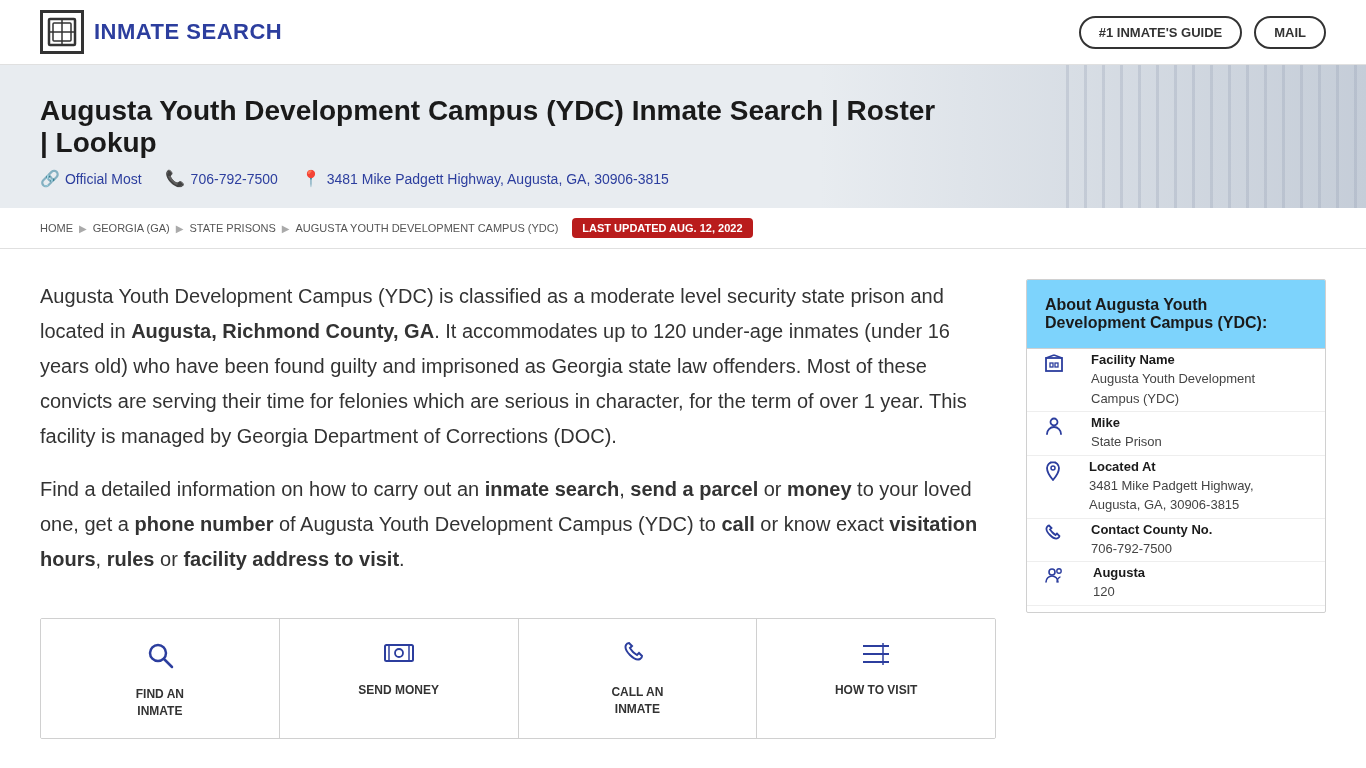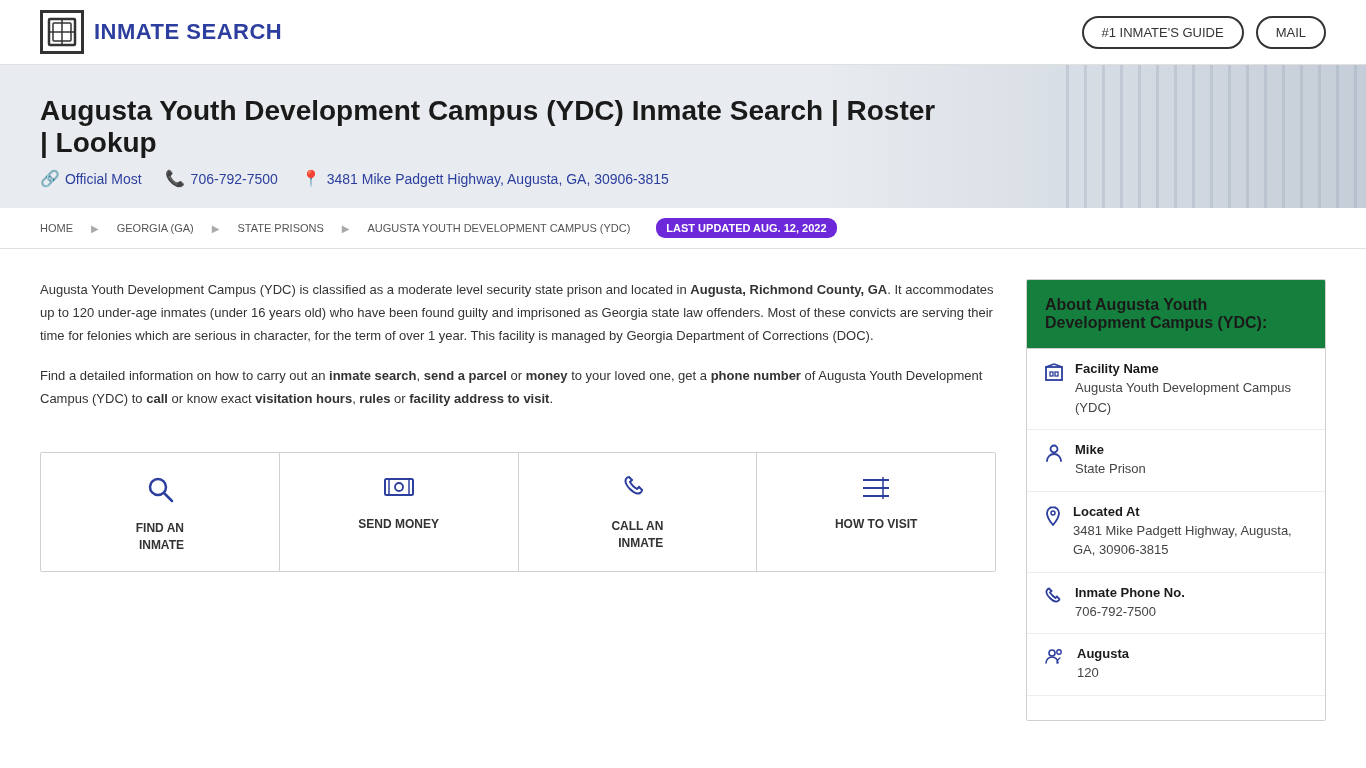--- a/index.html
+++ b/index.html
@@ -41,21 +41,21 @@
     }
     .header-nav {
       display: flex;
       gap: 12px;
     }
     .header-nav a {
       border: 2px solid #333;
       border-radius: 20px;
       padding: 7px 18px;
       font-size: 13px;
-      font-weight: 400;
+      font-weight: 700;
       color: #333;
       text-decoration: none;
       cursor: pointer;
     }
 
     
     .hero-banner {
       background: linear-gradient(to right, #e8ecf0 60%, #c5cdd8 100%);
       padding: 30px 20px 20px 40px;
       position: relative;
@@ -103,66 +103,66 @@
       text-decoration: none;
     }
 
     
     .breadcrumb-bar {
       background: #fff;
       padding: 10px 40px;
       border-bottom: 1px solid #e0e0e0;
       display: flex;
       align-items: center;
-      gap: 16px;
+      gap: 4px;
       font-size: 11px;
       flex-wrap: wrap;
     }
     .breadcrumb-item {
       color: #555;
       text-transform: uppercase;
       text-decoration: none;
       cursor: pointer;
     }
     .breadcrumb-sep {
       color: #aaa;
       font-size: 10px;
       margin: 0 2px;
     }
     .breadcrumb-current {
       color: #555;
       text-transform: uppercase;
     }
     .last-updated-badge {
       margin-left: 10px;
-      background: #6d28d9;
+      background: #b91c1c;
       color: #fff;
       padding: 4px 10px;
       font-size: 11px;
       font-weight: 700;
-      border-radius: 9px;
+      border-radius: 4px;
       text-transform: uppercase;
     }
 
     
     .main-content {
       display: flex;
       gap: 30px;
       padding: 30px 40px;
       max-width: 1366px;
       margin: 0 auto;
     }
 
     
     .left-content {
       flex: 1;
       min-width: 0;
     }
     .description-block {
-      font-size: 13px;
+      font-size: 20px;
       line-height: 1.75;
       color: #333;
       margin-bottom: 41px;
     }
     .description-block p {
       margin-bottom: 18px;
     }
     .description-block strong, .description-block b {
       font-weight: 700;
     }
@@ -176,21 +176,21 @@
       margin-top: 10px;
     }
     .action-card {
       flex: 1;
       display: flex;
       flex-direction: column;
       align-items: center;
       padding: 22px 10px 18px;
       border-right: 1px solid #d0d0d0;
       cursor: pointer;
-      text-align: right;
+      text-align: center;
       text-decoration: none;
       color: #333;
       background: #fff;
     }
     .action-card:last-child { border-right: none; }
     .action-card-icon {
       font-size: 26px;
       color: #2c3e9e;
       margin-bottom: 10px;
     }
@@ -206,31 +206,31 @@
     .right-sidebar {
       width: 300px;
       flex-shrink: 0;
     }
     .about-box {
       border: 1px solid #d0d0d0;
       border-radius: 2px;
       overflow: hidden;
     }
     .about-header {
-      background: #15803d;
+      background: #7dd3fc;
       padding: 16px 18px;
       font-size: 16px;
       font-weight: 700;
       color: #1a1a1a;
       border-bottom: 1px solid #d0d0d0;
     }
     .about-row {
       display: flex;
-      gap: 12px;
-      padding: 12px 18px;
+      gap: 28px;
+      padding: 3px 18px;
       border-bottom: 1px solid #eee;
       align-items: flex-start;
     }
     .about-row:last-child { border-bottom: none; }
     .about-row-icon {
       font-size: 18px;
       color: #2c3e9e;
       margin-top: 2px;
       flex-shrink: 0;
     }
@@ -398,21 +398,21 @@
         </div>
       </div>
 
       <div class="about-row">
         <span class="about-row-icon">
           <svg width="18" height="18" viewBox="0 0 18 18" fill="none">
             <path d="M4 1.5C4 1.5 3 1.5 2 3C1 4.5 1 7 5 11C9 15 11.5 15 13 14C14.5 13 14.5 12 14.5 12L12 9.5L10.5 11C10.5 11 8.5 9.5 7.5 8.5C6.5 7.5 5 5.5 5 5.5L6.5 4L4 1.5Z" stroke="#2c3e9e" stroke-width="1.8" fill="none"></path>
           </svg>
         </span>
         <div class="about-row-content">
-          <div class="about-row-label">Inmate Phone No.</div>
+          <div class="about-row-label">Contact County No.</div>
           <div class="about-row-value">706-792-7500</div>
         </div>
       </div>
 
       <div class="about-row">
         <span class="about-row-icon">
           <svg width="20" height="16" viewBox="0 0 20 16" fill="none">
             <circle cx="7" cy="5" r="3" stroke="#2c3e9e" stroke-width="1.6" fill="none"></circle>
             <path d="M1 15c0-3.3 2.7-6 6-6s6 2.7 6 6" stroke="#2c3e9e" stroke-width="1.6" fill="none" stroke-linecap="round"></path>
             <circle cx="14" cy="4" r="2.2" stroke="#2c3e9e" stroke-width="1.4" fill="none"></circle>

